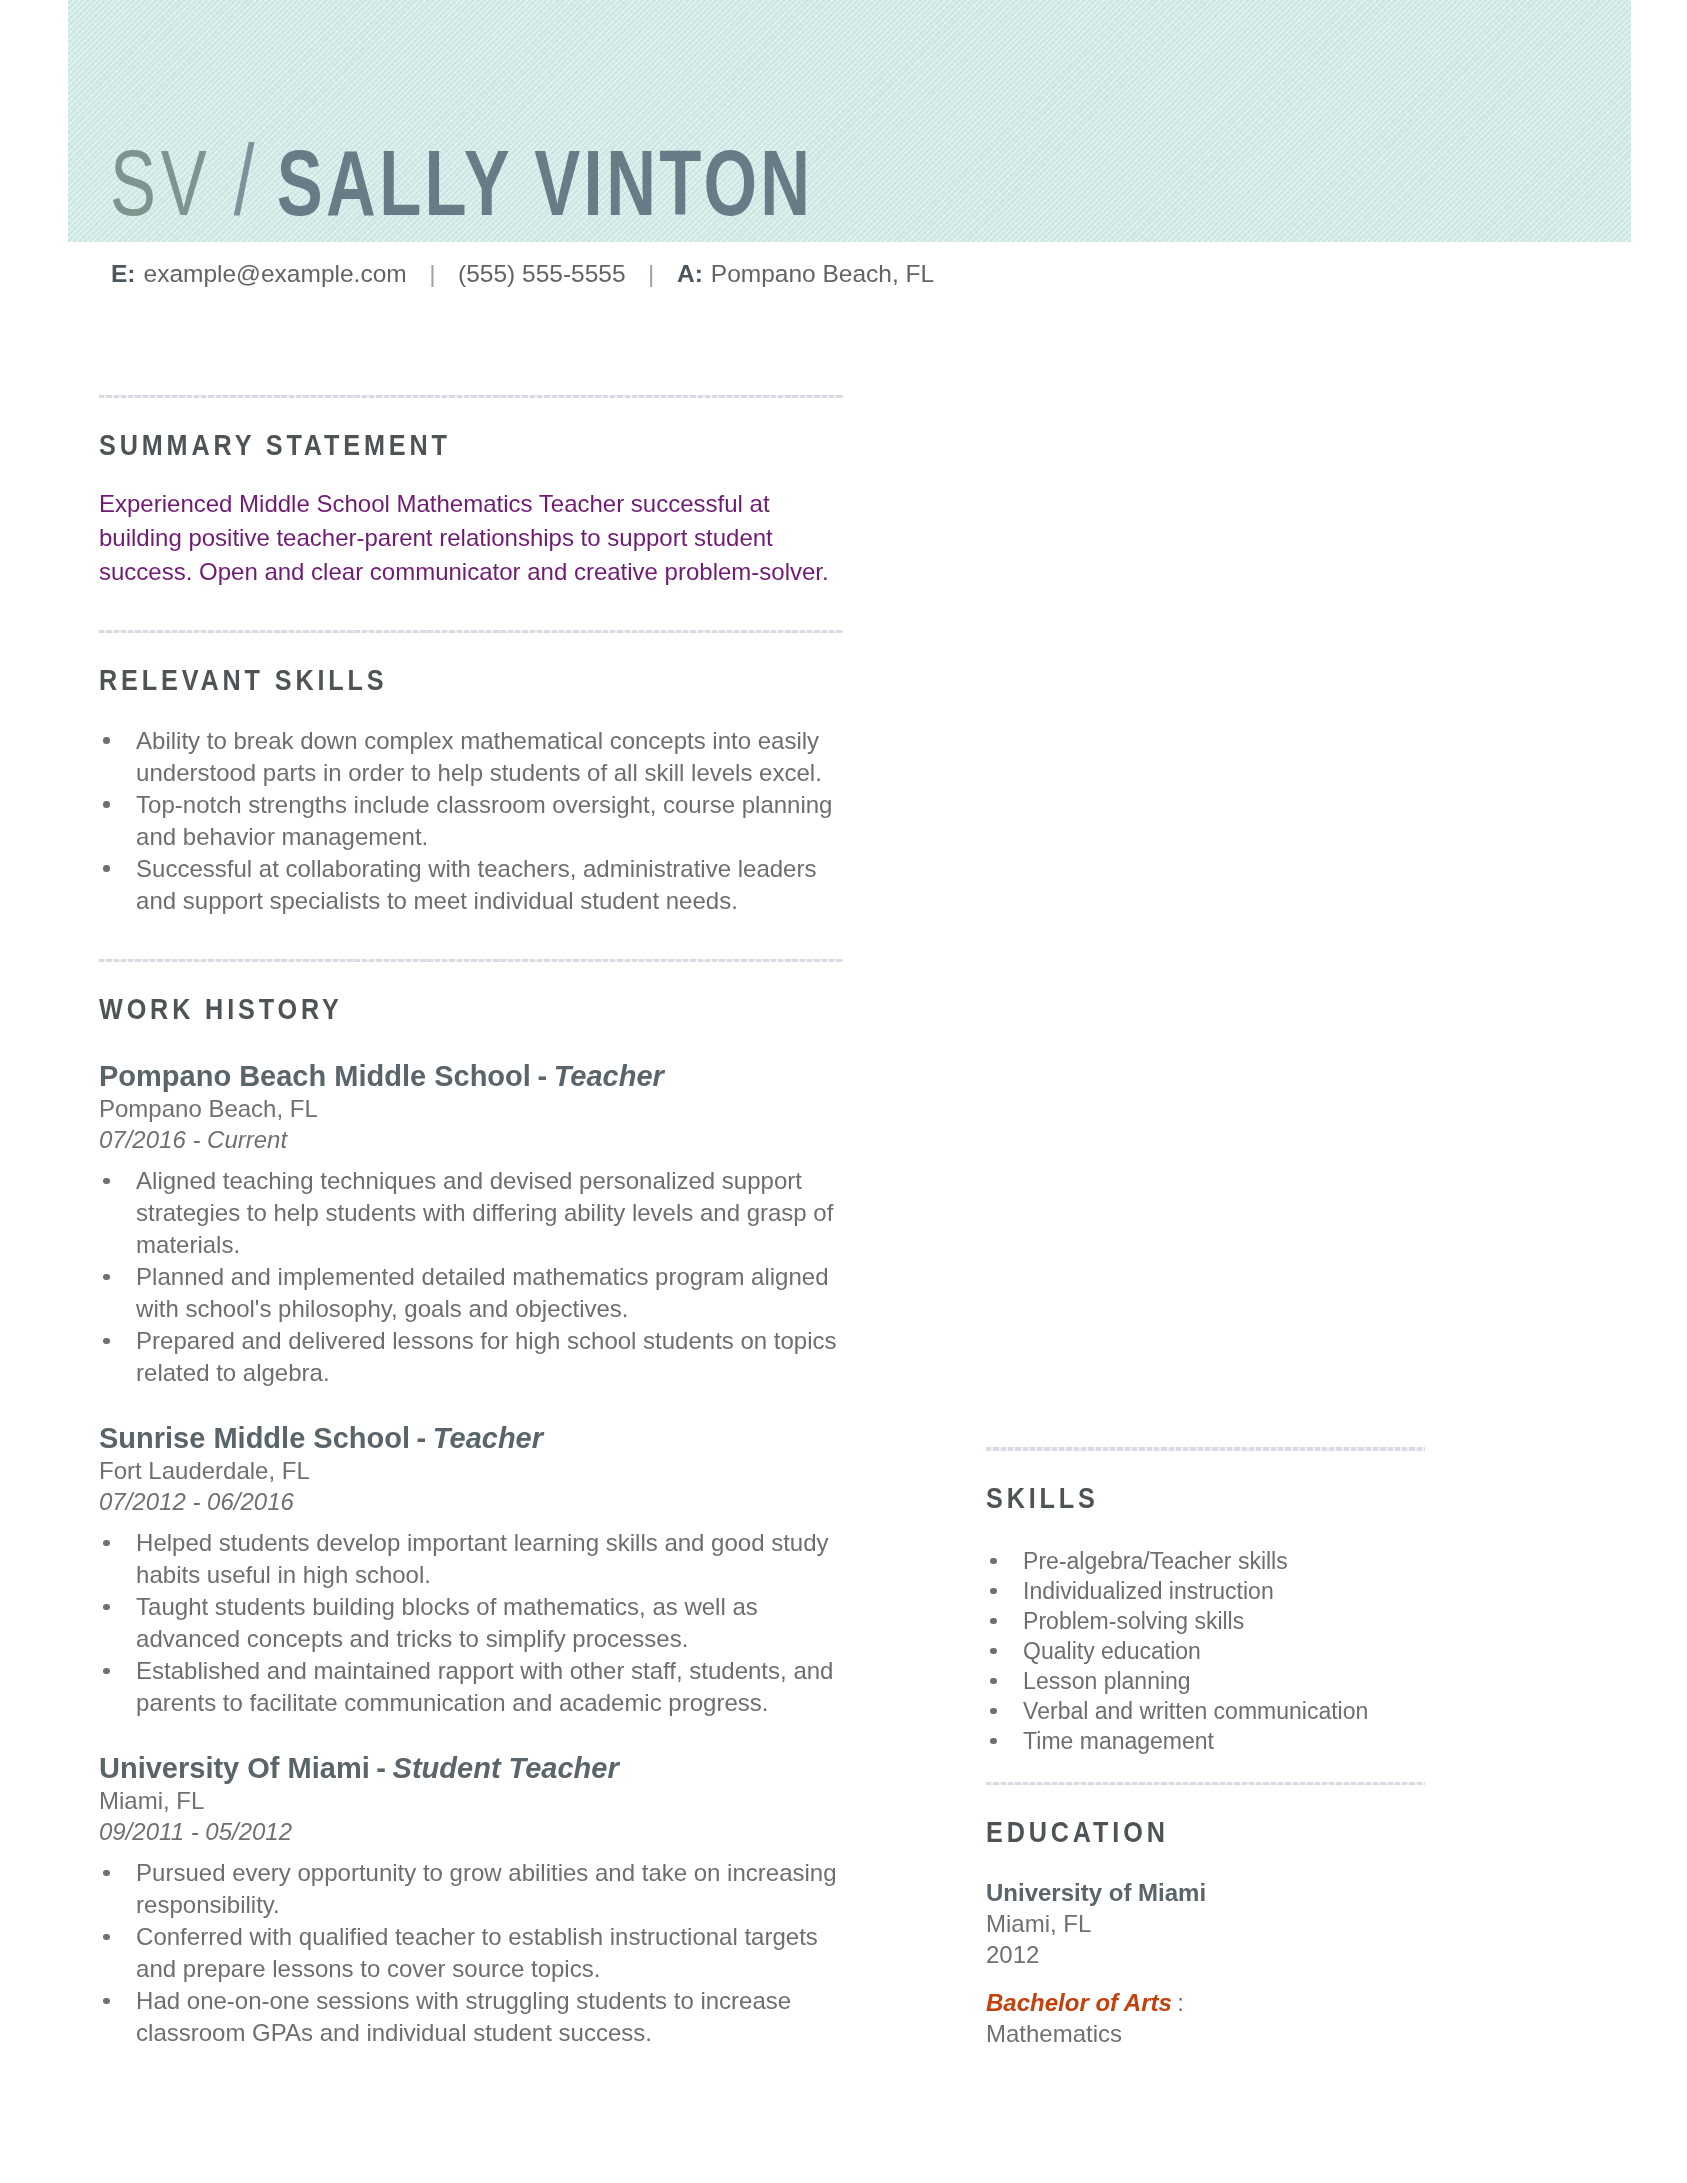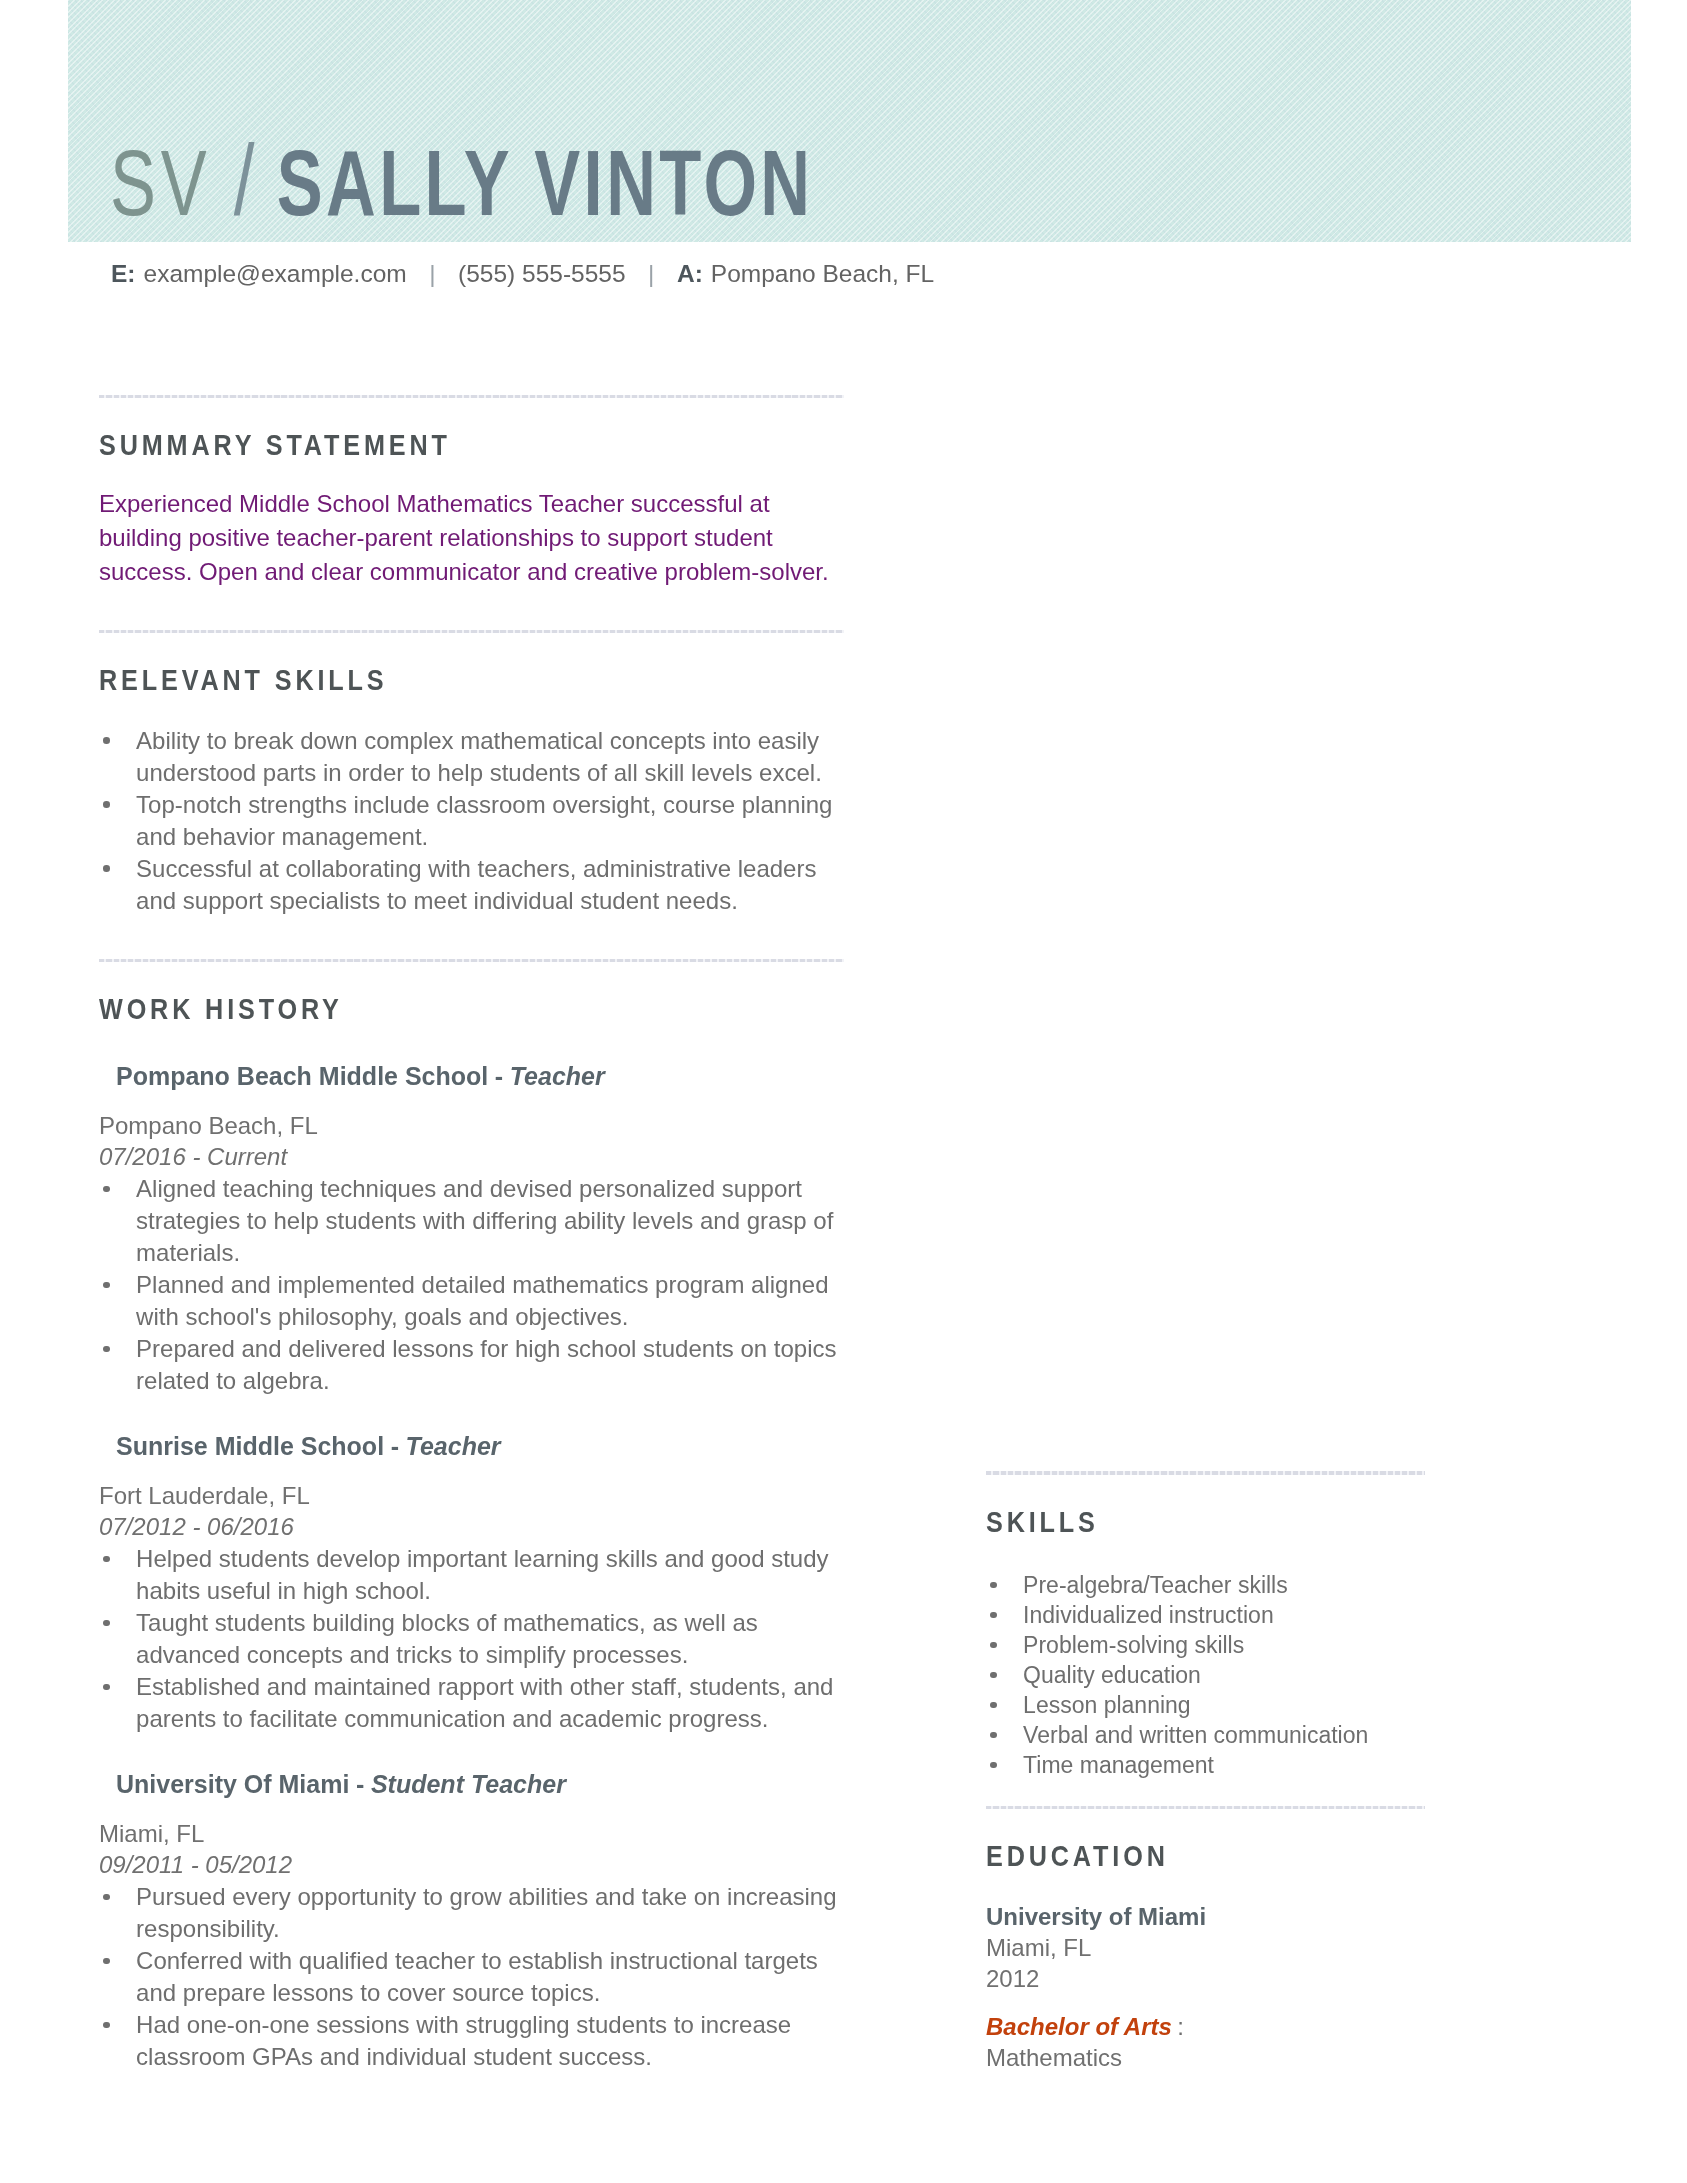--- a/index.html
+++ b/index.html
@@ -62,27 +62,27 @@
   ul.dotlist { list-style: none; margin: 26.5px 0 0 0; padding: 0; }
   ul.dotlist li { display: flex; align-items: flex-start; }
   .li-dot {
     flex: 0 0 6.6px; width: 6.6px; height: 6.6px; border-radius: 50%;
     background: #6f6f6f; margin: 12.6px 0 0 4px;
   }
   .li-text { margin-left: 26.5px; font-size: 24px; line-height: 32px; color: #6e6e6e; }
 
   
   .job { margin-top: 33px; }
-  .job-h { margin: 17px; font-size: 25px; line-height: 33px; font-weight: 400; }
+  .job-h { margin: 0; font-size: 29px; line-height: 33px; font-weight: 400; }
   .employer { font-weight: 700; color: #59646b; }
   .job-sep { color: #59646b; margin: 0 6.6px; font-weight: 700; }
   .job-role { font-weight: 700; font-style: italic; color: #59646b; }
   .job-meta { font-size: 24px; line-height: 31px; color: #707070; }
   .job-dates { font-style: italic; }
-  .job ul.dotlist { margin-top: 1px; }
+  .job ul.dotlist { margin-top: 10px; }
 
   
   ul.skills { margin-top: 30px; }
   ul.skills .li-text { font-size: 23px; line-height: 30px; }
   ul.skills .li-dot { margin-top: 12px; }
   .col-right .divider2 { margin-top: 26.5px; }
 
   .edu-block { margin-top: 26.5px; font-size: 24px; line-height: 31px; color: #707070; }
   .school { font-weight: 700; color: #59646b; }
   .degree-block { margin-top: 17px; font-size: 24px; line-height: 31px; color: #707070; }

